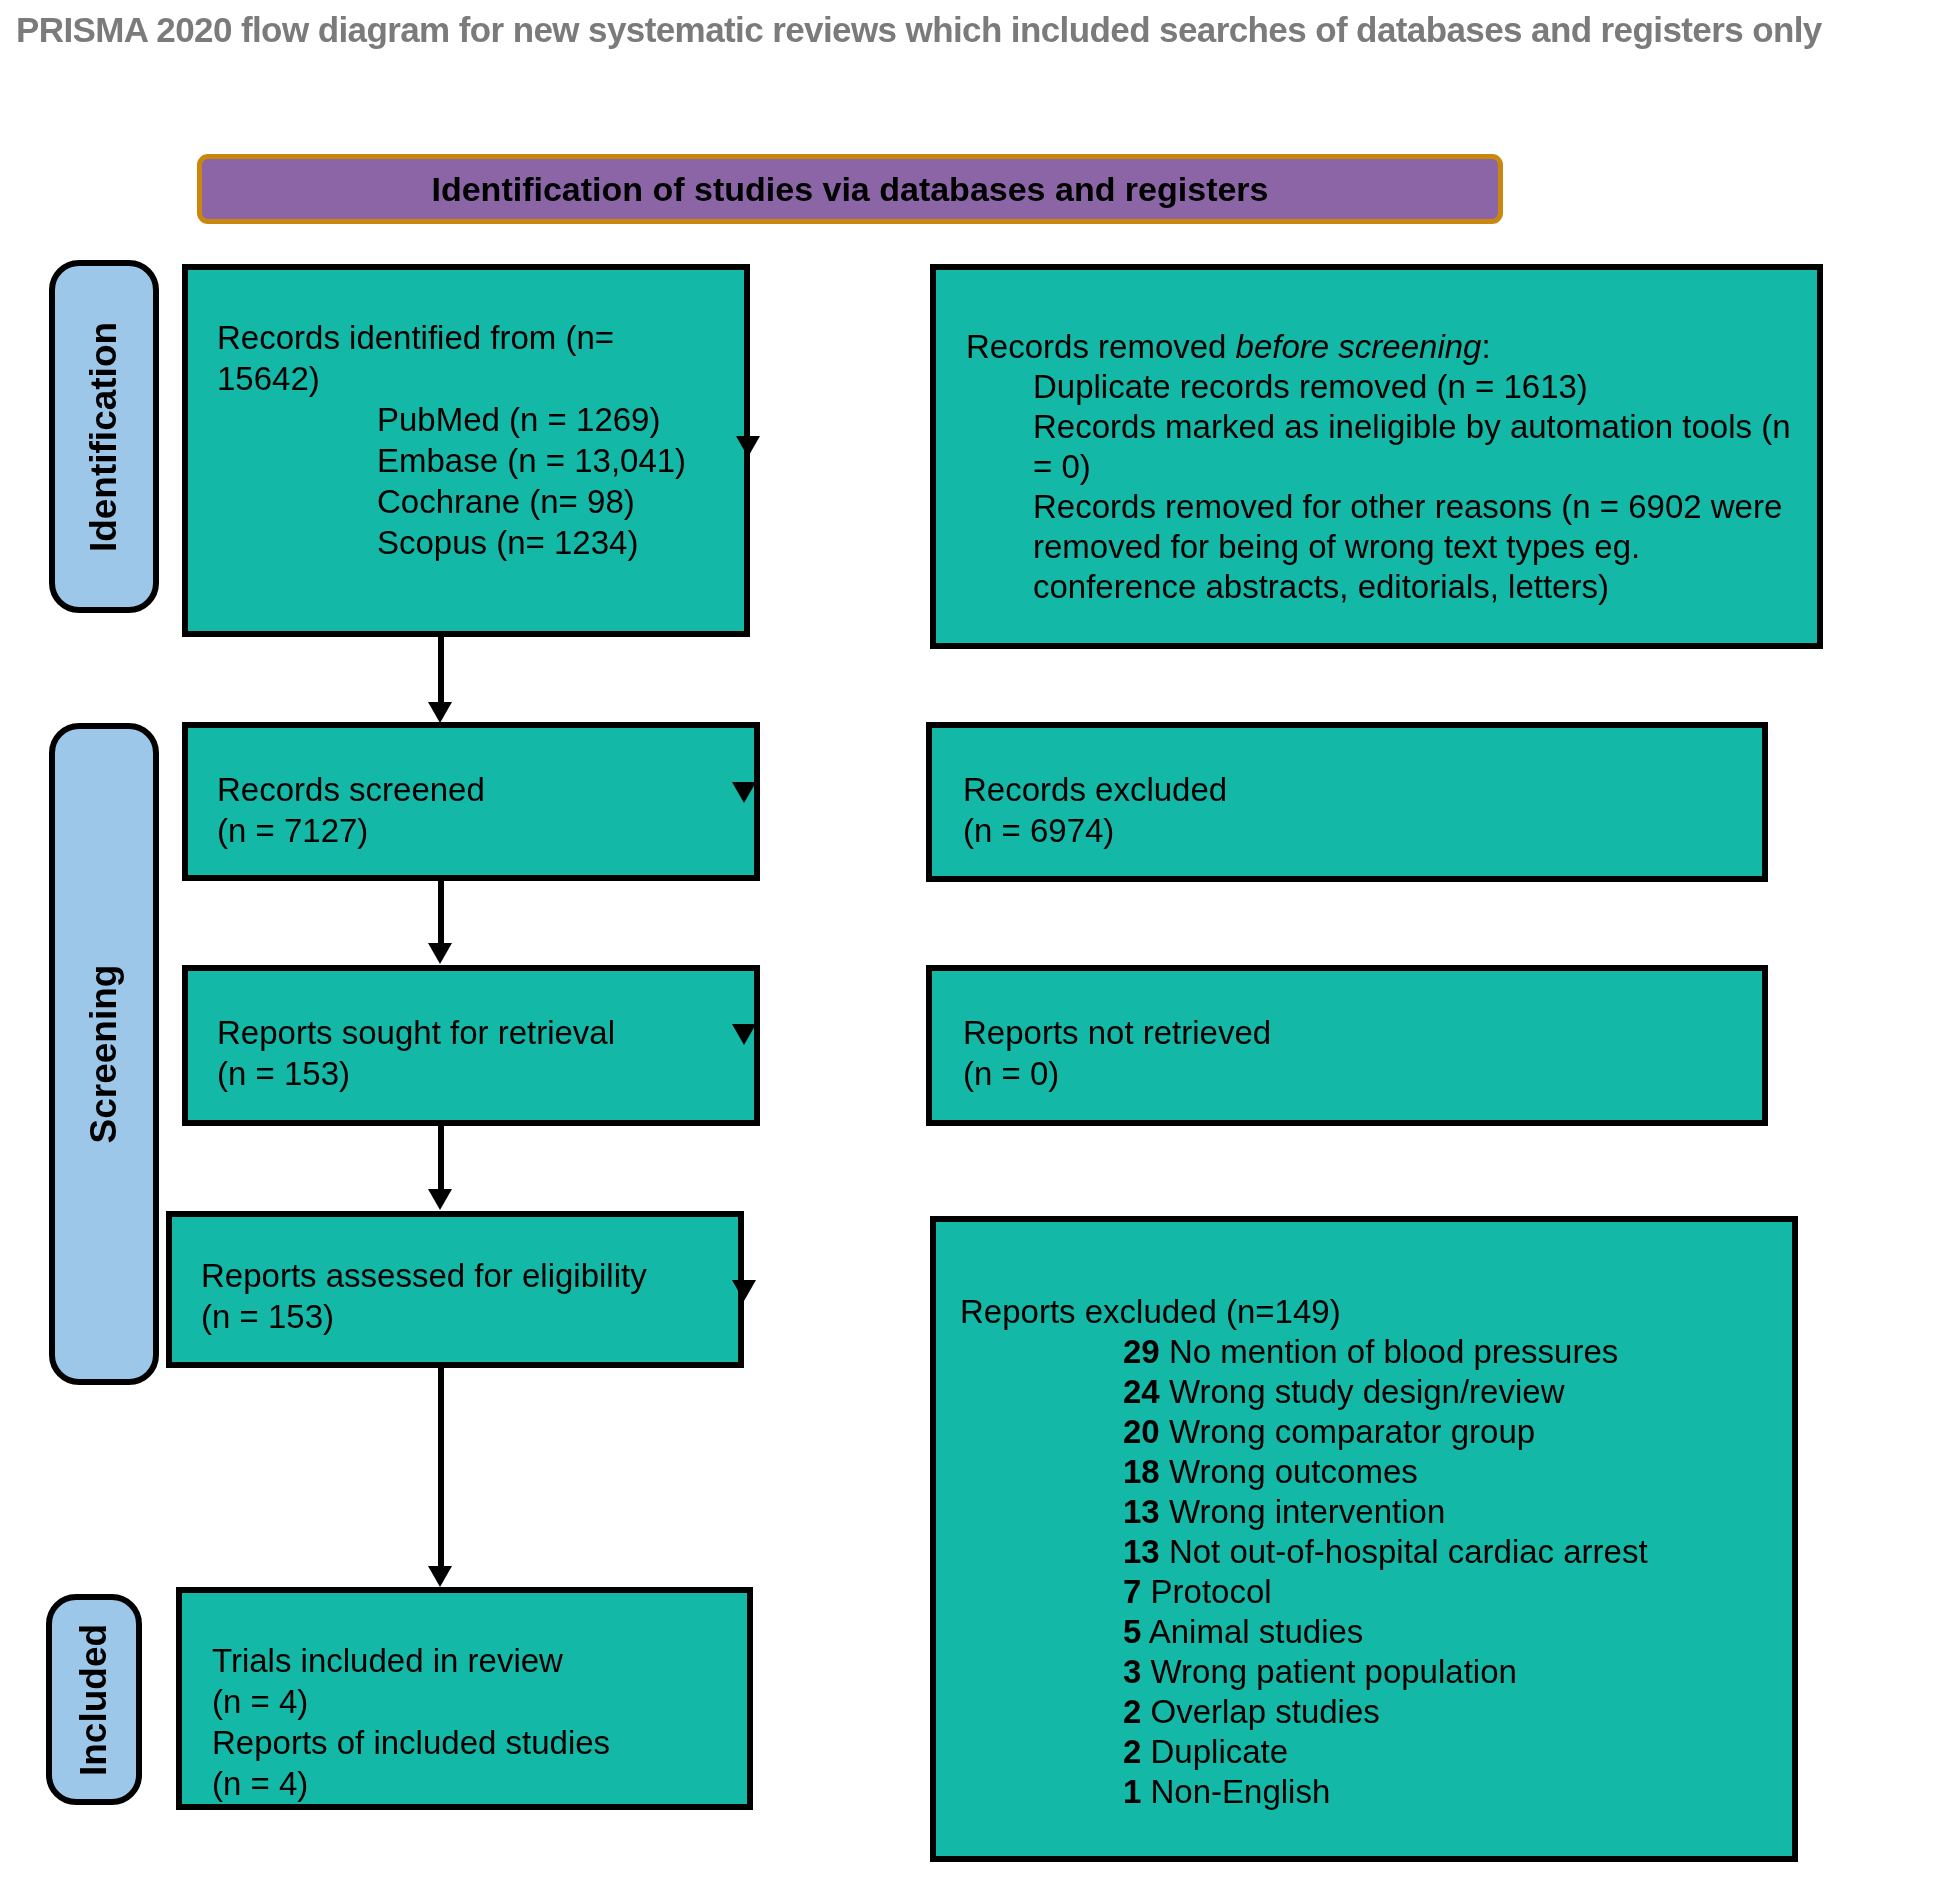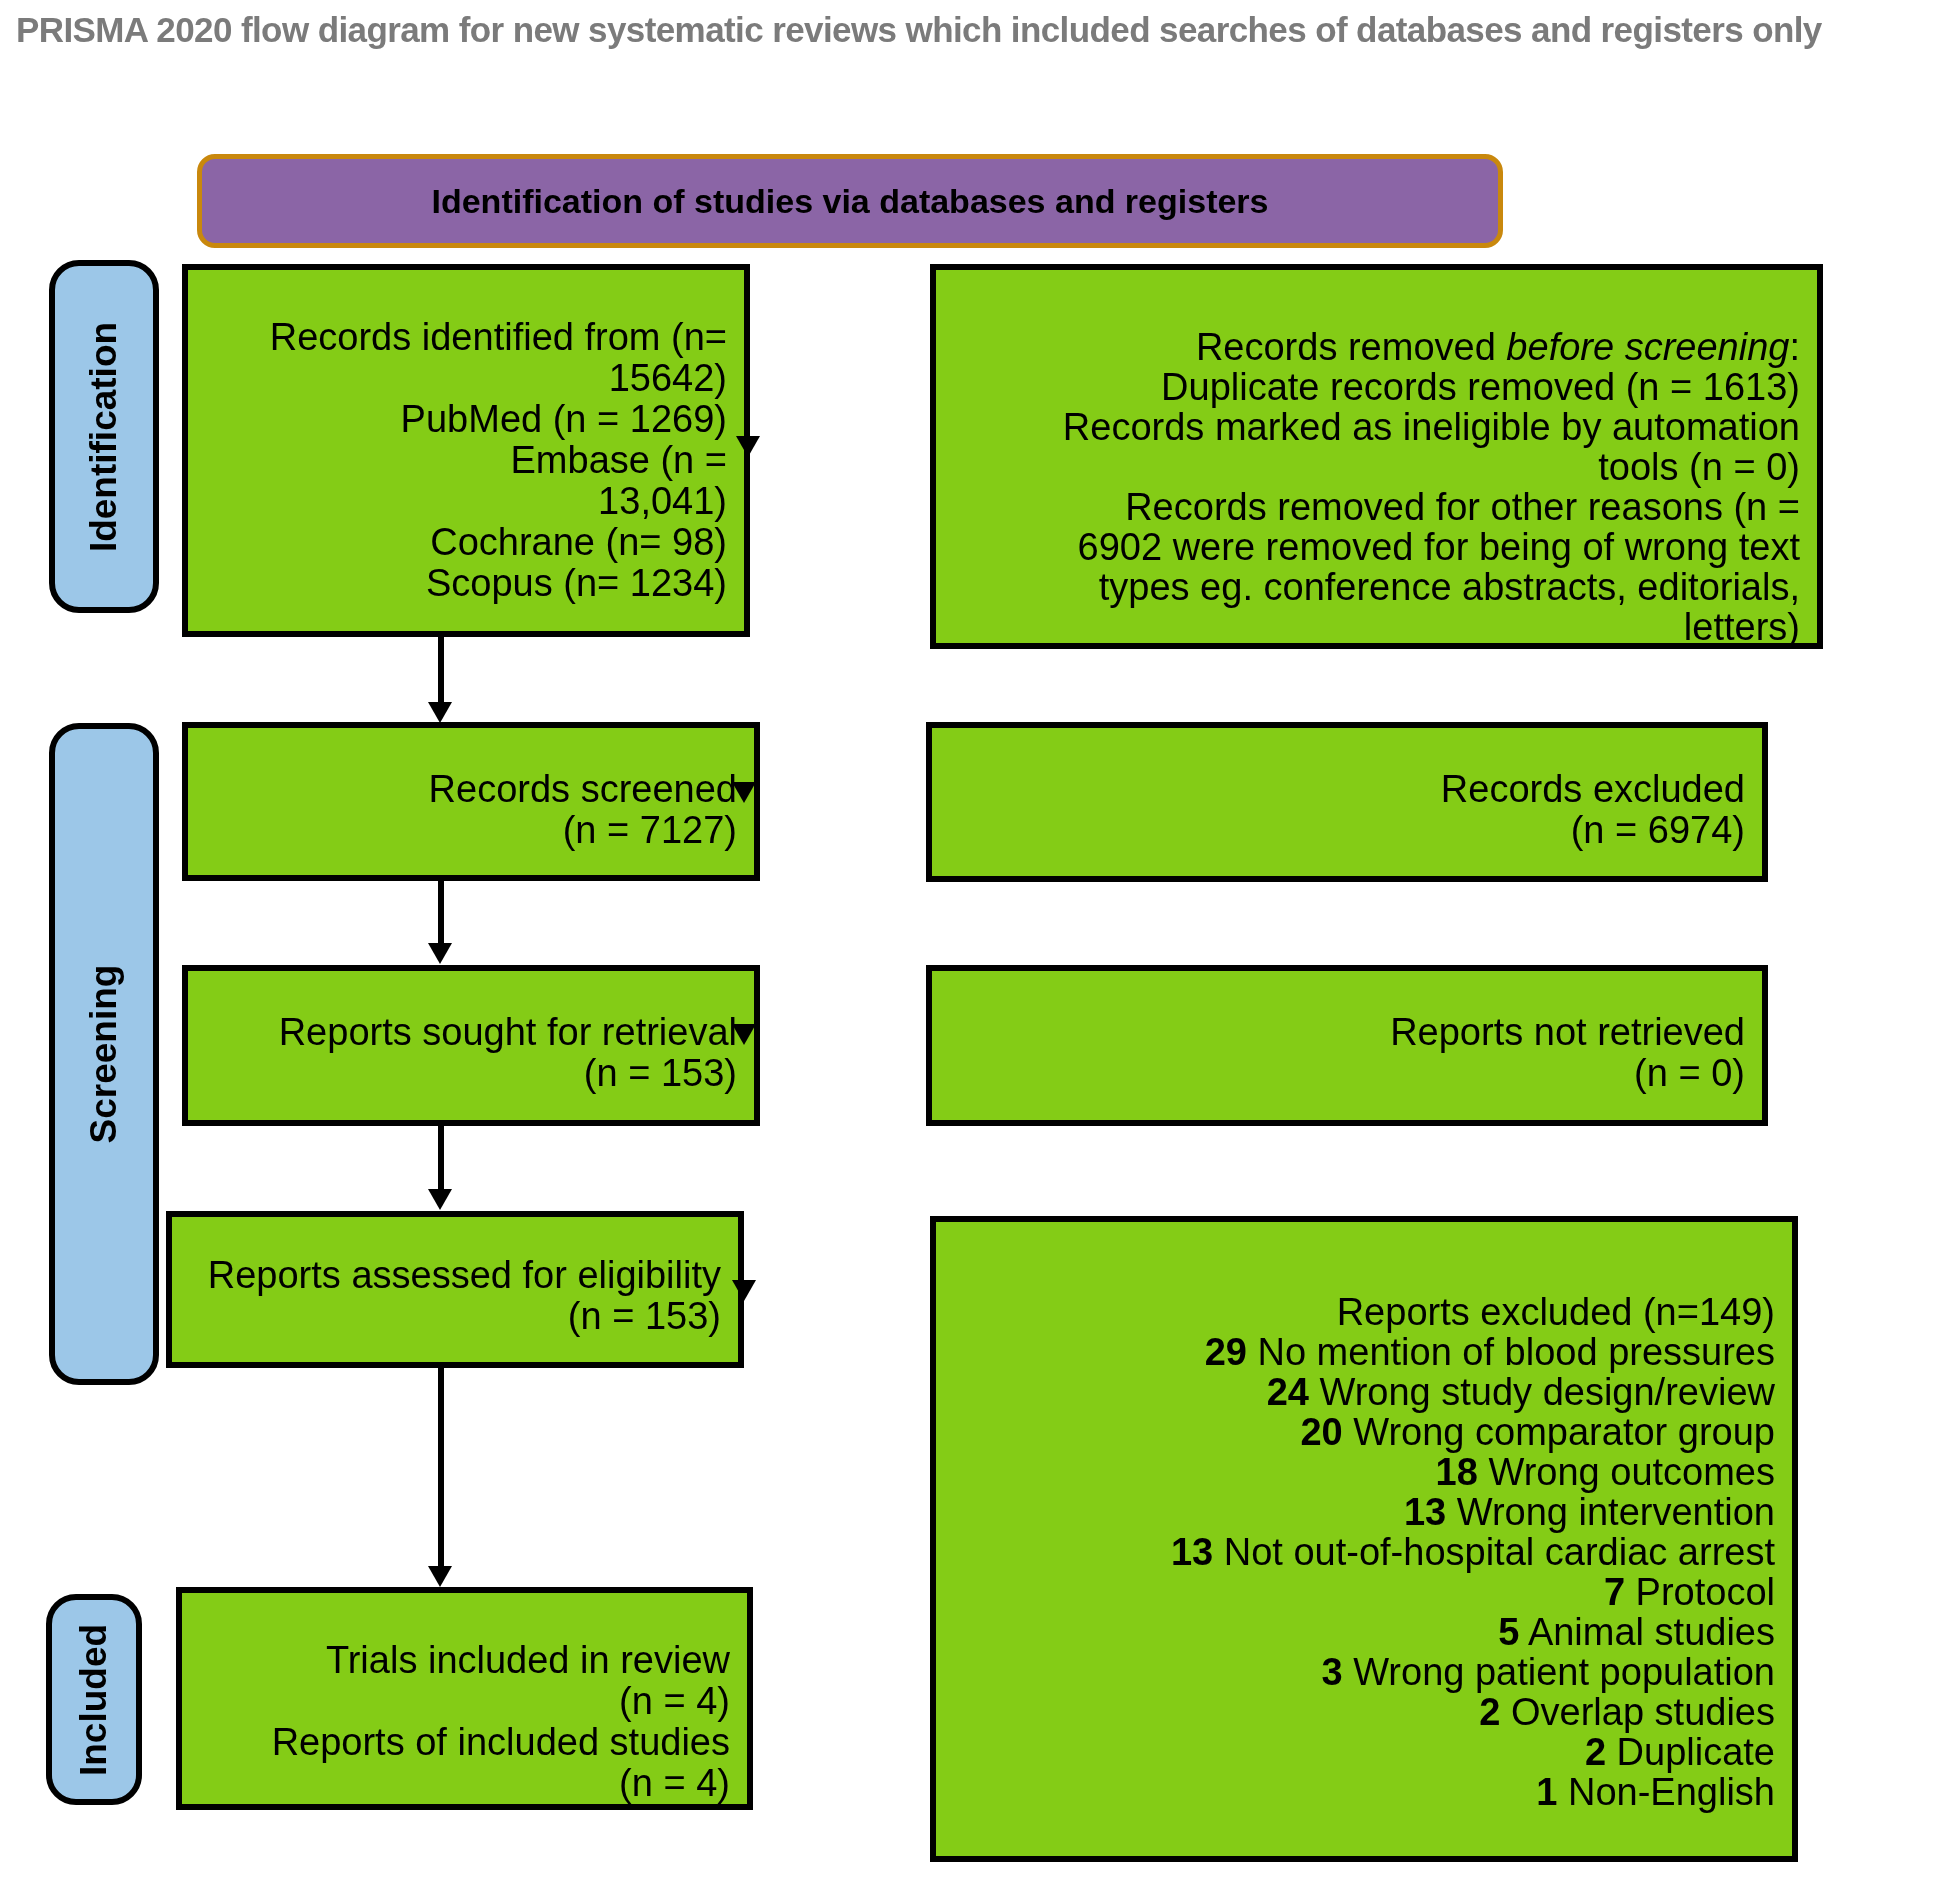--- a/index.html
+++ b/index.html
@@ -12,38 +12,38 @@
   html,body{background:#fff;}
   .canvas{
     position:relative;width:1955px;height:1890px;background:#fff;
     font-family:"Liberation Sans", sans-serif;color:#000;overflow:hidden;
   }
   .page-title{
     position:absolute;left:16px;top:10.3px;font-size:35px;font-weight:bold;
     color:var(--title-gray);white-space:nowrap;letter-spacing:-0.6px;
   }
   .banner{
-    position:absolute;left:197px;top:154px;width:1306px;height:94px;
+    position:absolute;left:197px;top:154px;width:1306px;height:70px;
     background:var(--banner-purple);border:5.1px solid var(--banner-gold);
-    border-radius:18px;display:flex;align-items:center;justify-content:center;
+    border-radius:11px;display:flex;align-items:center;justify-content:center;
   }
   .banner span{font-size:34px;font-weight:bold;color:#000;}
   .stage{
     position:absolute;background:var(--stage-blue);border:6.3px solid #000;
     border-radius:30px;display:flex;align-items:center;justify-content:center;
   }
   .stage span{
     transform:rotate(-90deg);white-space:nowrap;font-weight:bold;font-size:37px;
   }
   .stage.identification{left:49px;top:260px;width:110px;height:353px;}
   .stage.screening{left:49px;top:723px;width:110px;height:662px;}
   .stage.included{left:46px;top:1594px;width:96px;height:211px;}
   .node{
-    position:absolute;background:#84cc16;border:6.3px solid #000;
-    font-size:38px;line-height:41px;text-align:right;
+    position:absolute;background:#14b8a6;border:6.3px solid #000;
+    font-size:33px;line-height:41px;
   }
   .node.b1{left:182px;top:264px;width:568px;height:373px;padding:47px 17px 0 29px;}
   .node.b1 .sources{margin-left:160px;}
   .node.r1{left:930px;top:264px;width:893px;height:385px;padding:57px 17px 0 30px;line-height:40px;}
   .node.r1 .sub{margin-left:67px;}
   .node.b2{left:182px;top:722px;width:578px;height:159px;padding:41px 17px 0 29px;}
   .node.r2{left:926px;top:722px;width:842px;height:160px;padding:41px 17px 0 31px;}
   .node.b3{left:182px;top:965px;width:578px;height:161px;padding:41px 17px 0 29px;}
   .node.r3{left:926px;top:965px;width:842px;height:161px;padding:41px 17px 0 31px;}
   .node.b4{left:166px;top:1211px;width:578px;height:157px;padding:38px 17px 0 29px;}

